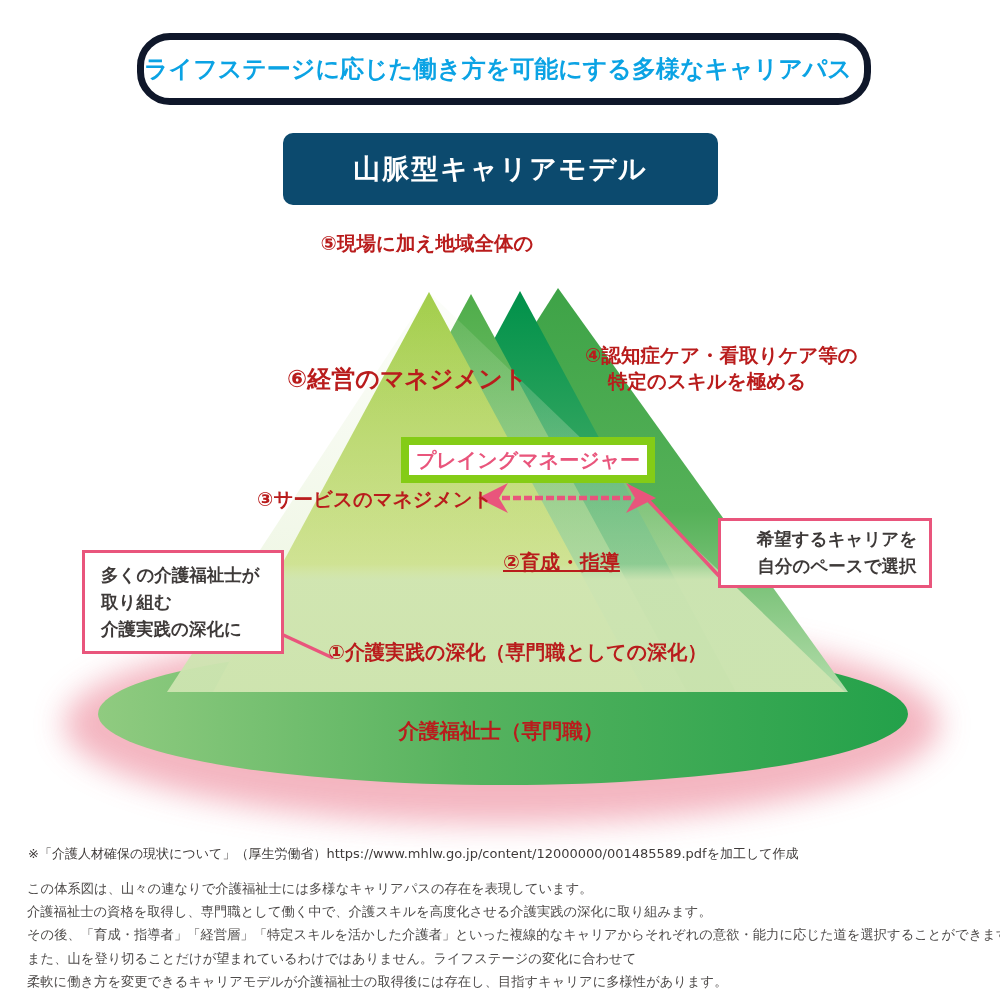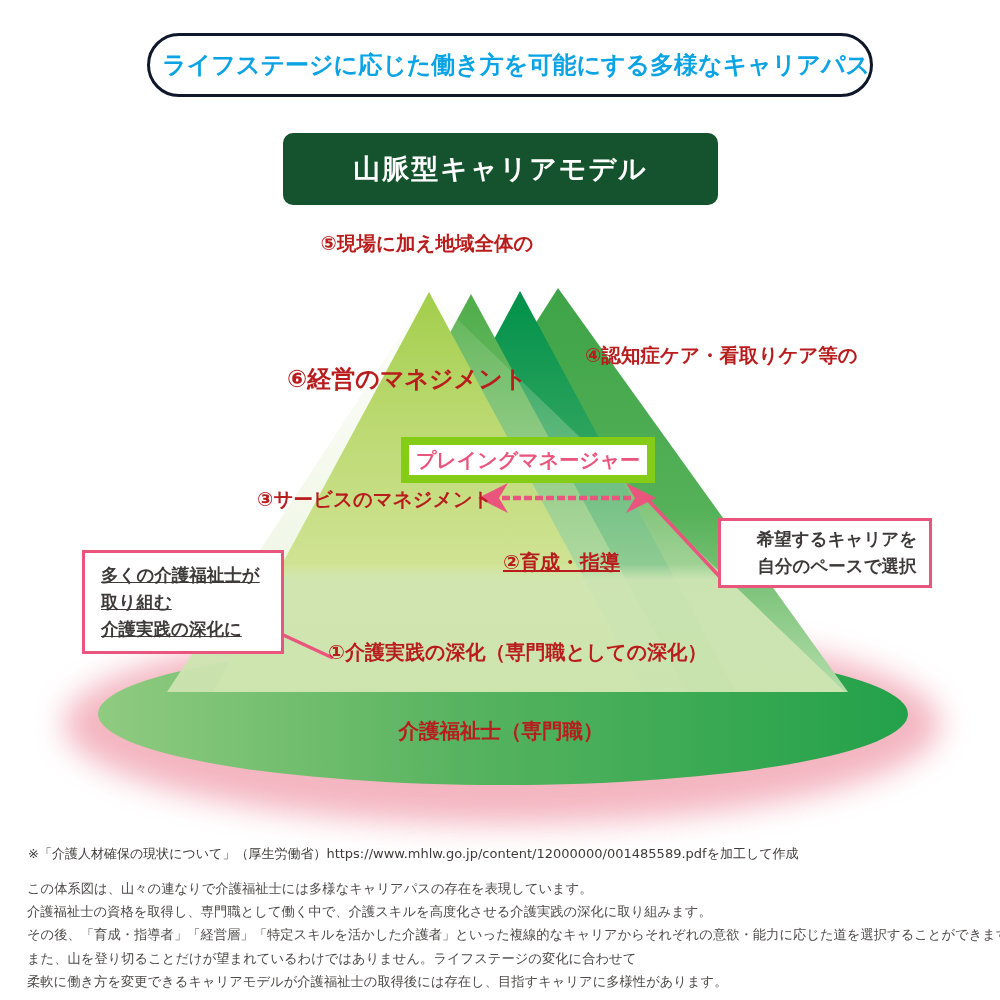--- a/index.html
+++ b/index.html
@@ -2,45 +2,45 @@
 <html><head>
 <meta charset="utf-8">
 <style>
   html,body{margin:0;padding:0;background:#ffffff;}
   .canvas{position:relative;width:1000px;height:1000px;background:#ffffff;overflow:hidden;
           font-family:"DejaVu Sans","Liberation Sans",sans-serif;color:#3E3A39;}
   .abs{position:absolute;}
   svg.layer{position:absolute;left:0;top:0;}
 
   
-  .banner{left:147px;top:33px;width:720px;height:58px;border:3px solid #0f172a;border-radius:33px;
-          display:flex;align-items:center;justify-content:flex-end;}
+  .banner{left:137px;top:33px;width:720px;height:58px;border:7px solid #0f172a;border-radius:33px;
+          display:flex;align-items:center;justify-content:flex-start;}
   .banner-text{color:#0BA3E4;font-weight:bold;font-size:24px;letter-spacing:0px;white-space:nowrap;}
 
   
-  .model-box{left:283px;top:133px;width:435px;height:72px;background:#14532d;border-radius:10px;
+  .model-box{left:283px;top:133px;width:435px;height:72px;background:#0c4a6e;border-radius:10px;
              display:flex;align-items:center;justify-content:center;}
   .model-text{color:#ffffff;font-weight:bold;font-size:27px;letter-spacing:2px;white-space:nowrap;}
 
   .lbl{position:absolute;font-weight:bold;color:#b91c1c;white-space:nowrap;}
   .l5{left:227px;top:231px;width:400px;text-align:center;font-size:19.5px;line-height:26px;}
   .l6{left:287px;top:363px;font-size:24px;}
   .l4{left:585px;top:343px;font-size:19.5px;line-height:26px;}
   .l4 .indent{padding-left:23px;}
   .l3{left:257px;top:486px;font-size:19.5px;}
   .l2{left:503px;top:549px;font-size:20px;text-decoration:underline;}
   .l1{left:328px;top:639px;font-size:20px;}
   .base-lbl{left:351px;top:717px;width:300px;text-align:center;font-size:20.5px;}
 
   .pm-box{left:401px;top:437px;width:238px;height:30px;background:#ffffff;border:8px solid #84cc16;
           display:flex;align-items:center;justify-content:center;}
   .pm-text{color:#E9557C;font-weight:bold;font-size:20px;white-space:nowrap;}
 
   .callout{position:absolute;background:#ffffff;border:3px solid #E9557C;font-weight:bold;color:#3E3A39;padding-left:24px;}
-  .callout-left{left:82px;top:550px;width:180px;height:89px;padding:9px 0 0 16px;font-size:17.5px;line-height:27px;text-decoration:underline;}
+  .callout-left{left:82px;top:550px;width:180px;height:89px;padding:9px 0 0 16px;font-size:17.5px;line-height:27px;}
   .callout-right{left:718px;top:518px;width:184px;height:64px;display:flex;flex-direction:column;
                  align-items:center;justify-content:center;font-size:17.5px;line-height:27px;}
 
   .source{left:28px;top:845px;font-size:13px;color:#3E3A39;white-space:nowrap;}
   .paragraph{left:27px;top:877px;font-size:13.3px;line-height:23.2px;color:#4D4A49;white-space:nowrap;}
 </style>
 </head>
 <body>
 
 <div class="canvas">
@@ -107,20 +107,21 @@
   <div class="abs model-box">
     <span class="model-text">山脈型キャリアモデル</span>
   </div>
 
   <div class="lbl l5">
     <div>⑤現場に加え地域全体の</div>
   </div>
   <div class="lbl l6">⑥経営のマネジメント</div>
   <div class="lbl l4">
     <div>④認知症ケア・看取りケア等の</div>
+    <div class="indent">特定のスキルを極める</div>
   </div>
   <div class="abs pm-box">
     <span class="pm-text">プレイングマネージャー</span>
   </div>
   <div class="lbl l3">③サービスのマネジメント</div>
   <div class="lbl l2">②育成・指導</div>
   <div class="lbl l1">①介護実践の深化（専門職としての深化）</div>
   <div class="lbl base-lbl">介護福祉士（専門職）</div>
 
   <div class="callout callout-left">

